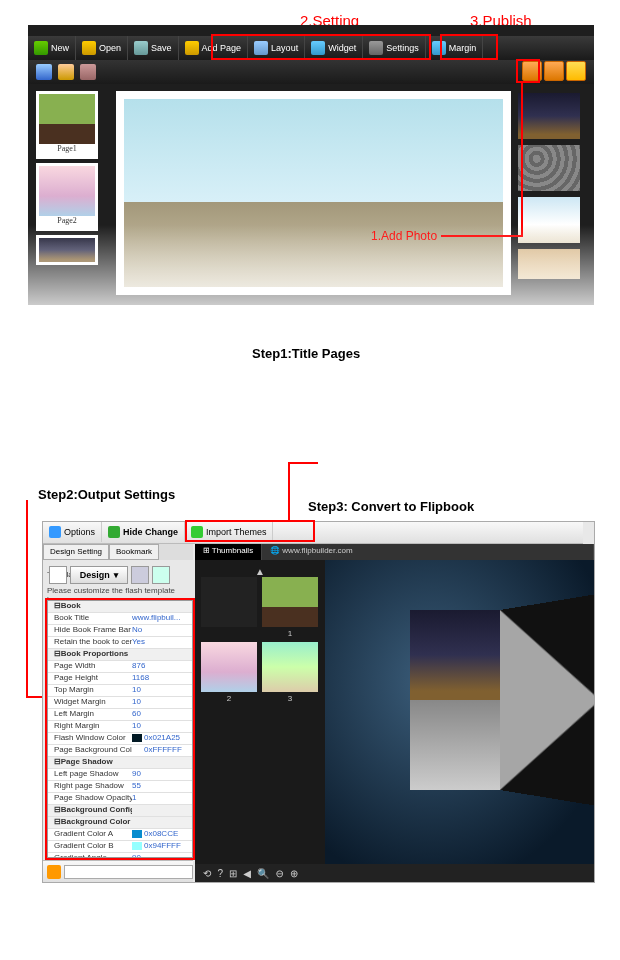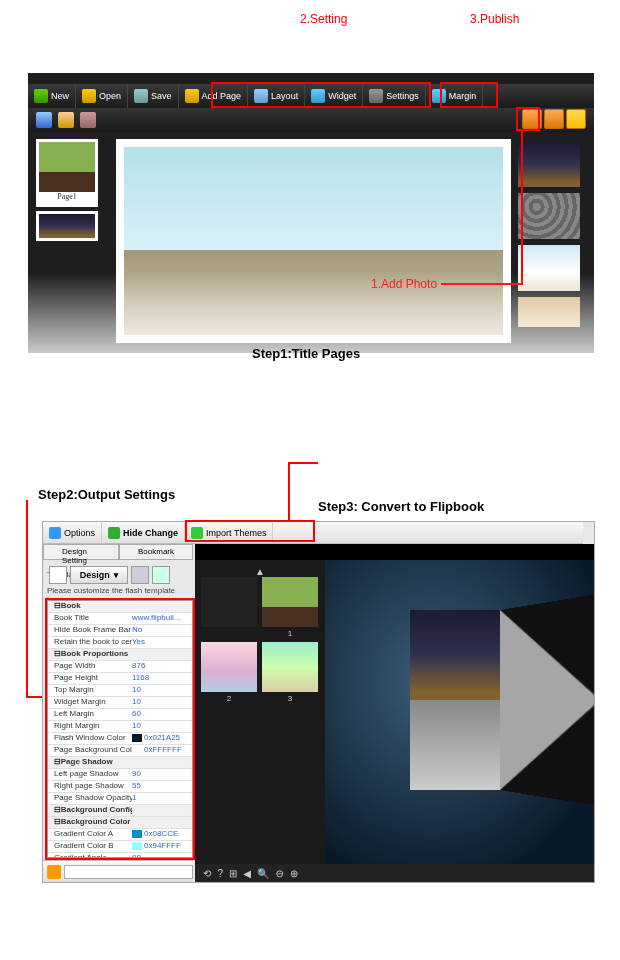--- a/index.html
+++ b/index.html
@@ -1,20 +1,20 @@
 <!DOCTYPE html>
 <html><head>
 <meta charset="utf-8">
 <style>
   * { box-sizing: border-box; margin: 0; padding: 0; }
   body { width: 620px; height: 960px; background: #fff; font-family: Arial, sans-serif; position: relative; overflow: hidden; }
   
   
-  .top-editor { position: absolute; top: 25px; left: 28px; width: 566px; height: 280px; background: #1e1e1e; margin-top: 48px; }
-  .red-label { position: absolute; color: red; font-size: 12px; font-family: Arial; }
+  .top-editor { position: absolute; top: 25px; left: 28px; width: 566px; height: 280px; background: #1e1e1e; }
+  .red-label { position: absolute; color: red; font-size: 15px; font-family: Arial; }
   .toolbar { position: absolute; top: 11px; left: 0; width: 566px; height: 24px; background: linear-gradient(#3a3a3a, #1a1a1a); display: flex; }
   .tbtn { height: 24px; display: flex; align-items: center; gap: 3px; padding: 0 6px; font-size: 9px; color: #fff; border-right: 1px solid #444; cursor: pointer; }
   .tbtn .ic { width: 14px; height: 14px; border-radius: 2px; }
   .ic-new { background: linear-gradient(#6c0, #390); }
   .ic-open { background: linear-gradient(#fc0, #c90); }
   .ic-save { background: linear-gradient(#9cc, #699); }
   .ic-add { background: linear-gradient(#fc0, #c90); }
   .ic-layout { background: linear-gradient(#9cf, #69c); }
   .ic-widget { background: linear-gradient(#6cf, #39c); }
   .ic-settings { background: linear-gradient(#999, #666); }
@@ -31,30 +31,30 @@
   .ricon { width: 20px; height: 20px; background: linear-gradient(#fa5, #d70); border-radius: 2px; border: 1px solid #c60; }
   .canvas { position: absolute; top: 66px; left: 88px; width: 395px; height: 204px; background: #fff; padding: 8px; }
   .canvas-inner { width: 100%; height: 100%; background: linear-gradient(180deg, #b5e0eb 0%, #d8f0f8 55%, #a3987a 55%, #d2c9b0 100%); }
   .fade-white { position: absolute; left: 0; right: 0; top: 200px; height: 130px; background: linear-gradient(180deg, rgba(255,255,255,0) 0%, #fff 80%); pointer-events: none; }
   
   
   .step-title { position: absolute; font-family: Verdana, sans-serif; font-weight: bold; font-size: 13px; color: #000; }
   
   
   .bot-editor { position: absolute; top: 521px; left: 42px; width: 553px; height: 362px; background: #e8e8e8; border: 1px solid #aaa; }
-  .bot-tb { position: absolute; top: 0; left: 0; right: 11px; height: 22px; background: linear-gradient(#f8f8f8, #e0e0e0); border-bottom: 1px solid #bbb; display: flex; align-items: center; }
+  .bot-tb { position: absolute; top: 0; left: 0; right: 11px; height: 22px; background: linear-gradient(#f8f8f8, #e0e0e0); border-bottom: 1px solid #bbb; display: flex; }
   .bot-btn { height: 20px; display: flex; align-items: center; gap: 3px; padding: 0 6px; font-size: 9px; color: #000; border-right: 1px solid #ccc; cursor: pointer; }
   .bot-btn .bic { width: 12px; height: 12px; border-radius: 2px; }
   .bic-opt { background: #39f; }
   .bic-apply { background: #3a3; }
   .bic-convert { background: #f90; }
   .bic-import { background: #3c3; }
   .convert-btn { background: linear-gradient(#ffe9a8, #ffd060); font-weight: bold; }
   .tabs { position: absolute; top: 22px; left: 0; width: 150px; height: 16px; background: #ddd; display: flex; font-size: 8px; }
-  .tab { padding: 2px 18px; border: 1px solid #aaa; background: #f0f0f0; cursor: pointer; }
+  .tab { padding: 2px 6px; border: 1px solid #aaa; background: #f0f0f0; cursor: pointer; }
   .tmpl-row { position: absolute; top: 40px; left: 4px; width: 144px; height: 24px; display: flex; align-items: center; gap: 2px; }
   .tmpl-lbl { font-size: 8px; color: #333; }
   .tmpl-dd { width: 58px; height: 18px; background: linear-gradient(#fff, #ddd); border: 1px solid #999; font-size: 9px; font-weight: bold; display: flex; align-items: center; justify-content: center; }
   .tmpl-swatch { width: 18px; height: 18px; background: #ccd; border: 1px solid #999; }
   .tmpl-note { position: absolute; top: 64px; left: 4px; font-size: 8px; color: #444; width: 146px; }
   .prop-grid { position: absolute; top: 78px; left: 4px; width: 146px; height: 258px; background: #fff; border: 1px solid #999; overflow: hidden; font-size: 8px; }
   .pg-row { display: flex; height: 12px; border-bottom: 1px solid #e0e0e0; }
   .pg-k { width: 84px; padding-left: 6px; color: #333; overflow: hidden; white-space: nowrap; }
   .pg-v { width: 60px; color: #36c; overflow: hidden; white-space: nowrap; }
   .pg-group { background: #f0f0f0; font-weight: bold; color: #000; }
@@ -147,20 +147,24 @@
     <div class="ricon"></div>
     <div class="ricon" style="background:linear-gradient(#fd5,#fb0);"></div>
   </div>
   <div class="redbox" style="top:34px; left:488px; width:24px; height:24px;"></div>
 
   <div class="left-thumbs">
     <div class="thumb-box">
       <div class="thumb-img img-car"></div>
       <div class="thumb-lbl">Page1</div>
     </div>
+    <div class="thumb-box">
+      <div class="thumb-img img-girl"></div>
+      <div class="thumb-lbl">Page2</div>
+    </div>
     <div class="thumb-box" style="height:30px;">
       <div class="thumb-img img-night" style="height:24px;"></div>
     </div>
   </div>
 
   <div class="right-thumbs">
     <div class="rthumb img-night"></div>
     <div class="rthumb img-rocks"></div>
     <div class="rthumb img-sky"></div>
     <div class="rthumb" style="background:linear-gradient(#d8b98c,#e8d0a8); height:30px;"></div>
@@ -172,21 +176,21 @@
 
   <div class="red-label" style="top:204px; left:343px; font-size:12px;">1.Add Photo</div>
   <div class="conn" style="top:210px; left:413px; width:80px; height:2px;"></div>
   <div class="conn" style="top:58px; left:493px; width:2px; height:154px;"></div>
 
   <div class="fade-white"></div>
 </div>
 
 <div class="step-title" style="top:346px; left:252px;">Step1:Title Pages</div>
 
-<div class="step-title" style="top:454px; left:318px;margin-top:45px;">Step3: Convert to Flipbook</div>
+<div class="step-title" style="top:454px; left:308px;margin-top:45px;">Step3: Convert to Flipbook</div>
 <div class="conn" style="top:462px; left:288px; width:30px; height:2px;"></div>
 <div class="conn" style="top:462px; left:288px; width:2px; height:72px;"></div>
 
 <div class="step-title" style="top:487px; left:38px;">Step2:Output Settings</div>
 <div class="conn" style="top:500px; left:26px; width:2px; height:196px;"></div>
 <div class="conn" style="top:696px; left:26px; width:20px; height:2px;"></div>
 
 <div class="bot-editor">
   <div class="bot-tb">
     <div class="bot-btn">
@@ -314,20 +318,24 @@
       </div>
     </div>
   <div class="redbox" style="top:76px; left:2px; width:150px; height:262px;"></div>
 
   <div class="bot-foot">
     <div class="foot-ic"></div>
     <div style="flex:1; height:14px; background:#fff; border:1px solid #aaa;"></div>
   </div>
 
   <div class="preview">
+    <div class="preview-tabs">
+      <div class="pv-tab active"><span>⊞</span> <span>Thumbnails</span></div>
+      <div class="pv-tab" style="flex:1;"><span>🌐</span> <span>www.flipbuilder.com</span></div>
+    </div>
     <div class="thumbnails-panel">
       <div style="text-align:center; color:#ccc; font-size:10px;">▲</div>
       <div class="tn-grid">
         <div class="tn-item">
             <div class="tn-img" style="background:#222;"></div>
             <div class="tn-num">&nbsp;</div>
           </div>
         <div class="tn-item">
             <div class="tn-img img-car"></div>
             <div class="tn-num">1</div>

